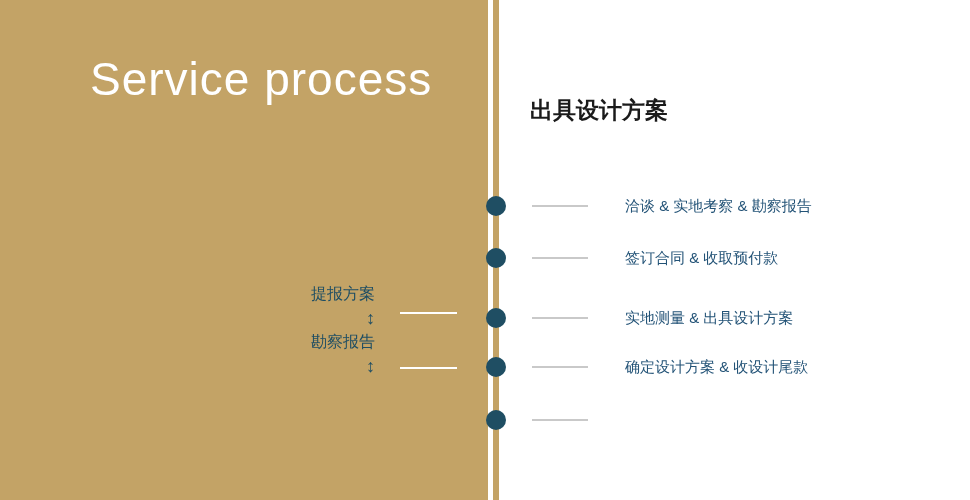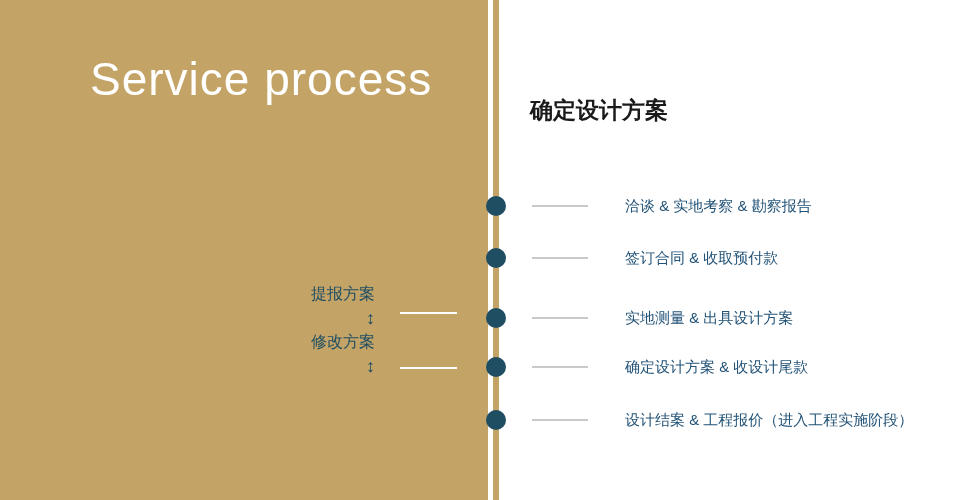--- a/index.html
+++ b/index.html
@@ -125,28 +125,28 @@
 <div class="slide">
 
   <div class="gold-panel"></div>
   <div class="axis-stripe"></div>
 
   <h1 class="page-title">Service process</h1>
 
   <div class="loop">
     <div class="loop-step">提报方案</div>
     <div class="loop-arrow">↕</div>
-    <div class="loop-step">修改方案</div>
+    <div class="loop-step">勘察报告</div>
     <div class="loop-arrow">↕</div>
   </div>
 
   <div class="connector c1"></div>
   <div class="connector c2"></div>
 
-  <h2 class="right-heading">确定设计方案</h2>
+  <h2 class="right-heading">出具设计方案</h2>
 
   <div class="flow-row row-0">
     <span class="dot"></span>
     <span class="tick"></span>
     <span class="label">洽谈 &amp; 实地考察 &amp; 勘察报告</span>
   </div>
   <div class="flow-row row-1">
     <span class="dot"></span>
     <span class="tick"></span>
     <span class="label">签订合同 &amp; 收取预付款</span>
@@ -157,16 +157,15 @@
     <span class="label">实地测量 &amp; 出具设计方案</span>
   </div>
   <div class="flow-row row-3">
     <span class="dot"></span>
     <span class="tick"></span>
     <span class="label">确定设计方案 &amp; 收设计尾款</span>
   </div>
   <div class="flow-row row-4">
     <span class="dot"></span>
     <span class="tick"></span>
-    <span class="label">设计结案 &amp; 工程报价（进入工程实施阶段）</span>
   </div>
 
 </div>
 
 </body></html>

